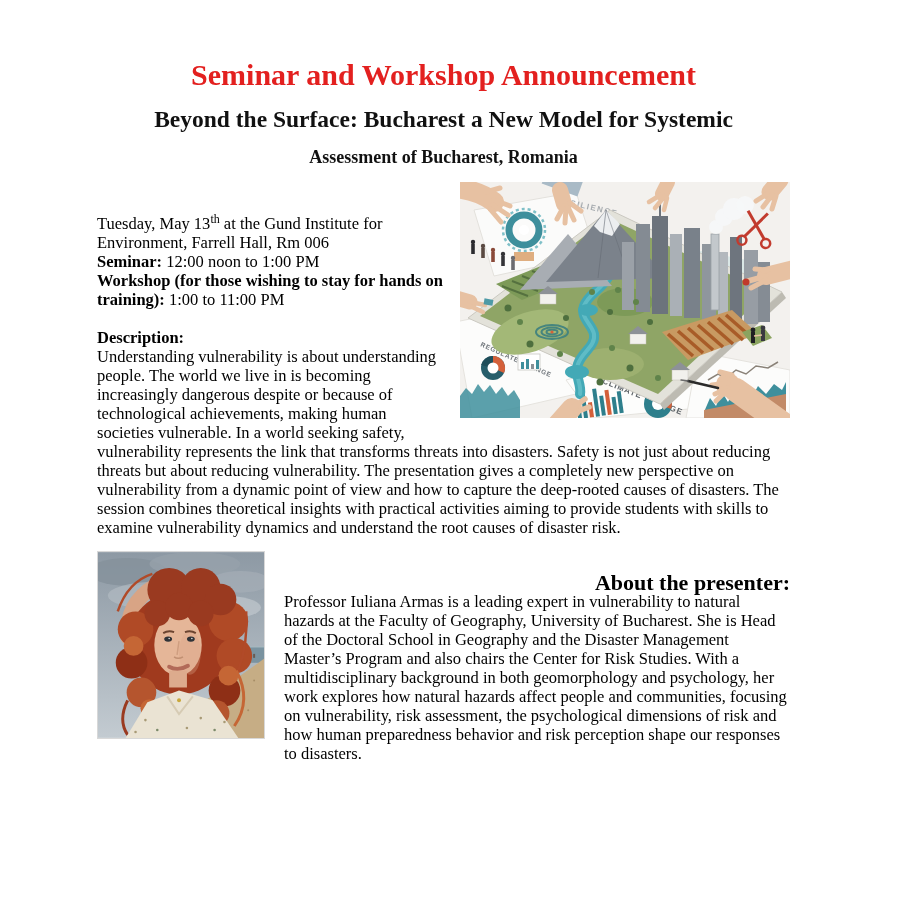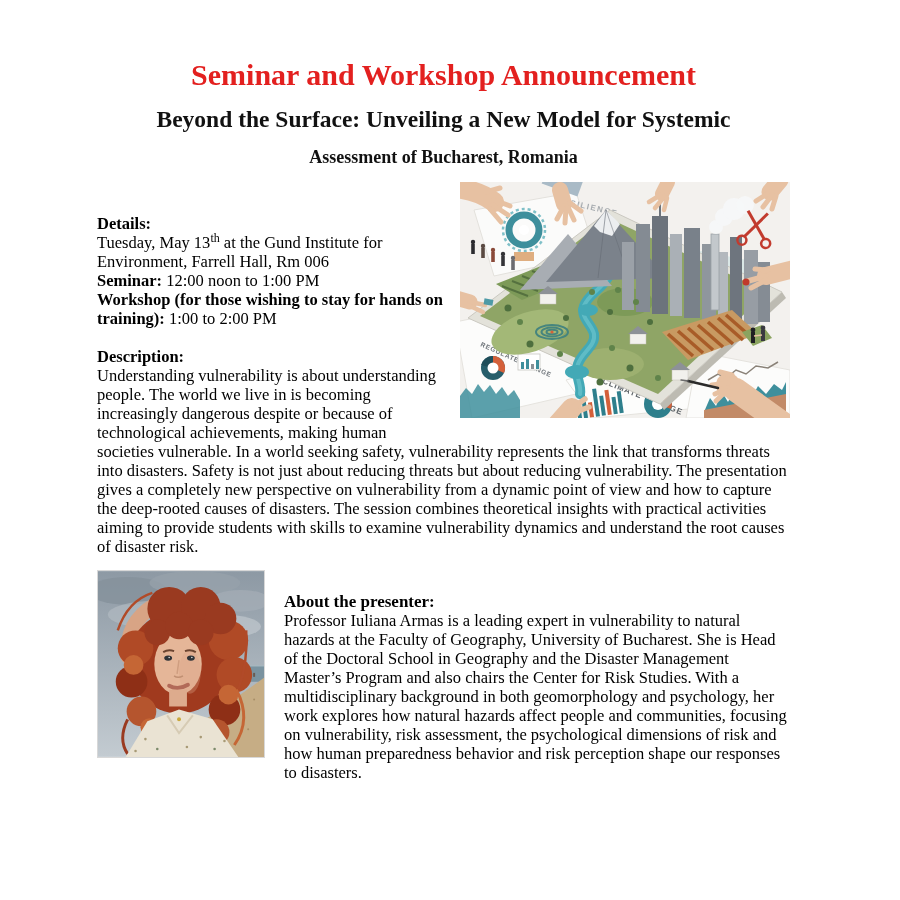--- a/index.html
+++ b/index.html
@@ -33,34 +33,34 @@
   .b{font-weight:bold;}
   .blockline{display:block;}
   sup{font-size:12px;line-height:0;vertical-align:super;}
   .gapline{height:19px;}
   .about{padding-top:14px;}
   .about:after{content:"";display:block;clear:both;}
   .photo-figure{
     float:left;width:168px;height:188px;margin:0 19px 30px 0;
   }
   .photo-figure svg{display:block;width:168px;height:188px;border:1px solid #d8d8d8;box-sizing:border-box;}
-  .about-heading{margin:0;padding-top:22px;font-size:17px;line-height:19px;font-weight:bold;}
+  .about-heading{margin:0;padding-top:22px;font-size:22px;line-height:19px;font-weight:bold;text-align:right;}
   .about-body{font-size:16.5px;line-height:19px;}
   .maptext{font-family:"Liberation Sans","DejaVu Sans",sans-serif;font-weight:bold;}
 </style>
 </head>
 <body>
 
 <div class="page">
   <div class="content">
 
     <h1 class="flyer-title">Seminar and Workshop Announcement</h1>
 
     <h2 class="flyer-subtitle">
-        <span class="blockline">Beyond the Surface: Unveiling a New Model for Systemic</span>
+        <span class="blockline">Beyond the Surface: Bucharest a New Model for Systemic</span>
       </h2>
 
     <div class="presenter">
         <span class="blockline">Assessment of Bucharest, Romania</span>
       </div>
 
     <div class="main">
 
       <div class="map-figure">
         <svg viewBox="0 0 330 236" xmlns="http://www.w3.org/2000/svg">
@@ -328,21 +328,21 @@
               <g stroke="#e7c1a2" stroke-width="4.5" stroke-linecap="round" fill="none">
                 <path d="M10,120 l15,3"></path>
                   <path d="M10,124 l13,6"></path>
               </g>
               <rect x="24" y="117" width="9" height="6" fill="#4e9aa6" transform="rotate(10 28 120)"></rect>
             </g>
           </g>
         </svg>
       </div>
 
-      <p class="details"><span class="b blockline">Details:</span><span>Tuesday, May 13</span><sup>th</sup><span> at the Gund Institute for Environment, Farrell Hall, Rm 006</span><br><span class="b">Seminar:</span><span> 12:00 noon to 1:00 PM</span><br><span class="b">Workshop (for those wishing to stay for hands on training):</span><span> 1:00 to 2:00 PM</span></p>
+      <p class="details"><span>Tuesday, May 13</span><sup>th</sup><span> at the Gund Institute for Environment, Farrell Hall, Rm 006</span><br><span class="b">Seminar:</span><span> 12:00 noon to 1:00 PM</span><br><span class="b">Workshop (for those wishing to stay for hands on training):</span><span> 1:00 to 11:00 PM</span></p>
 
       <div class="gapline"></div>
 
       <p class="description"><span class="b blockline">Description:</span><span>Understanding vulnerability is about understanding people. The world we live in is becoming increasingly dangerous despite or because of technological achievements, making human societies vulnerable. In a world seeking safety, vulnerability represents the link that transforms threats into disasters. Safety is not just about reducing threats but about reducing vulnerability. The presentation gives a completely new perspective on vulnerability from a dynamic point of view and how to capture the deep-rooted causes of disasters. The session combines theoretical insights with practical activities aiming to provide students with skills to examine vulnerability dynamics and understand the root causes of disaster risk.</span></p>
     </div>
 
     <div class="about">
       <div class="photo-figure">
         <svg viewBox="0 0 168 188" xmlns="http://www.w3.org/2000/svg">
           <defs>

